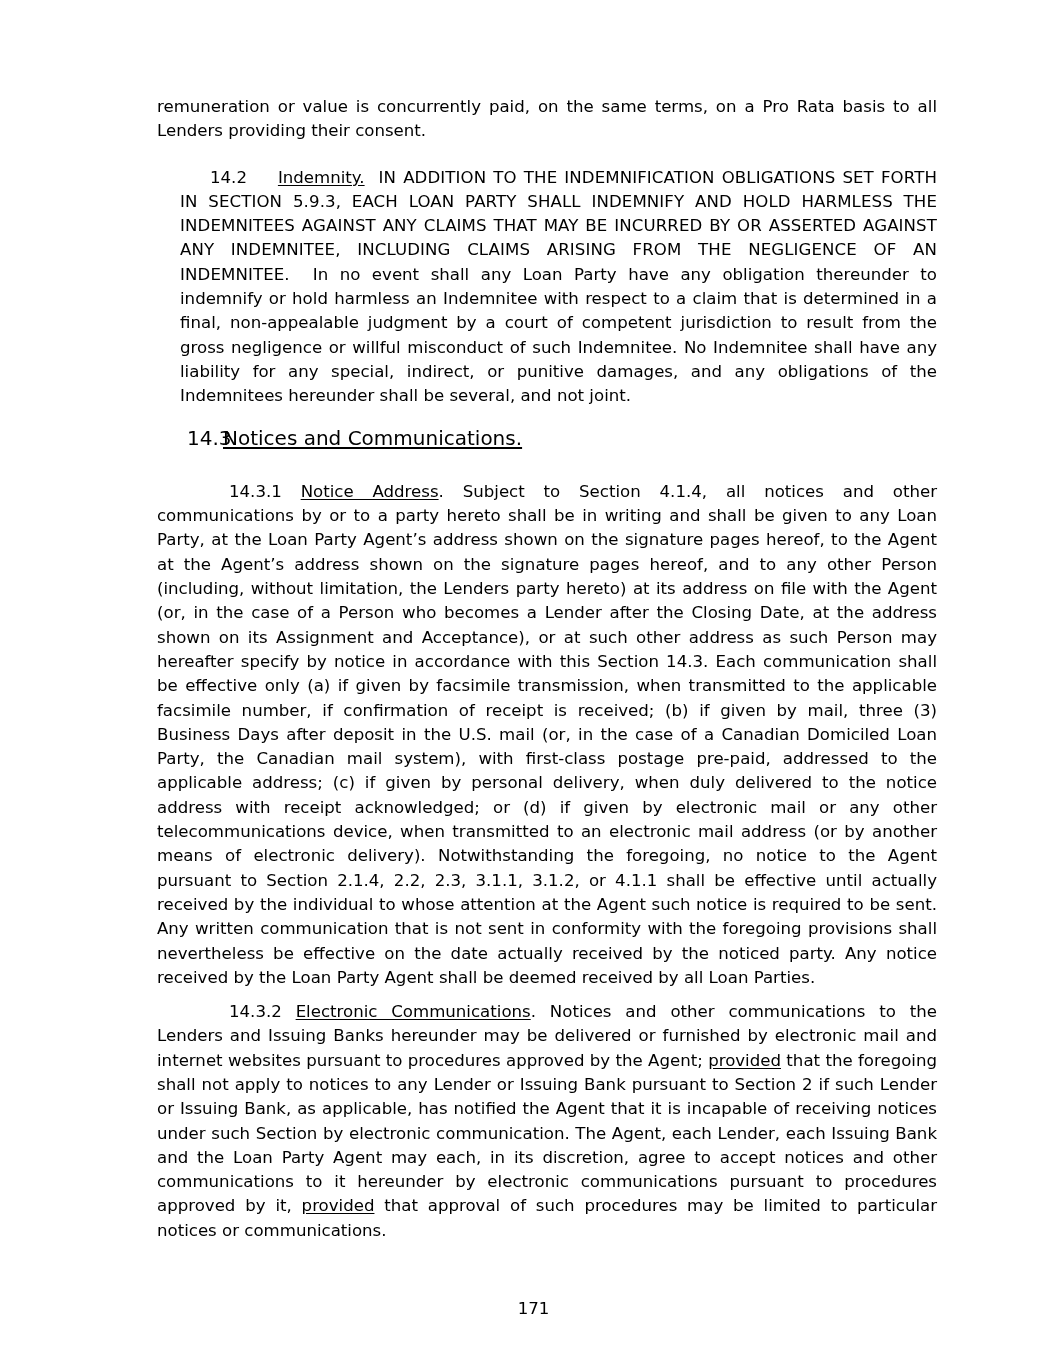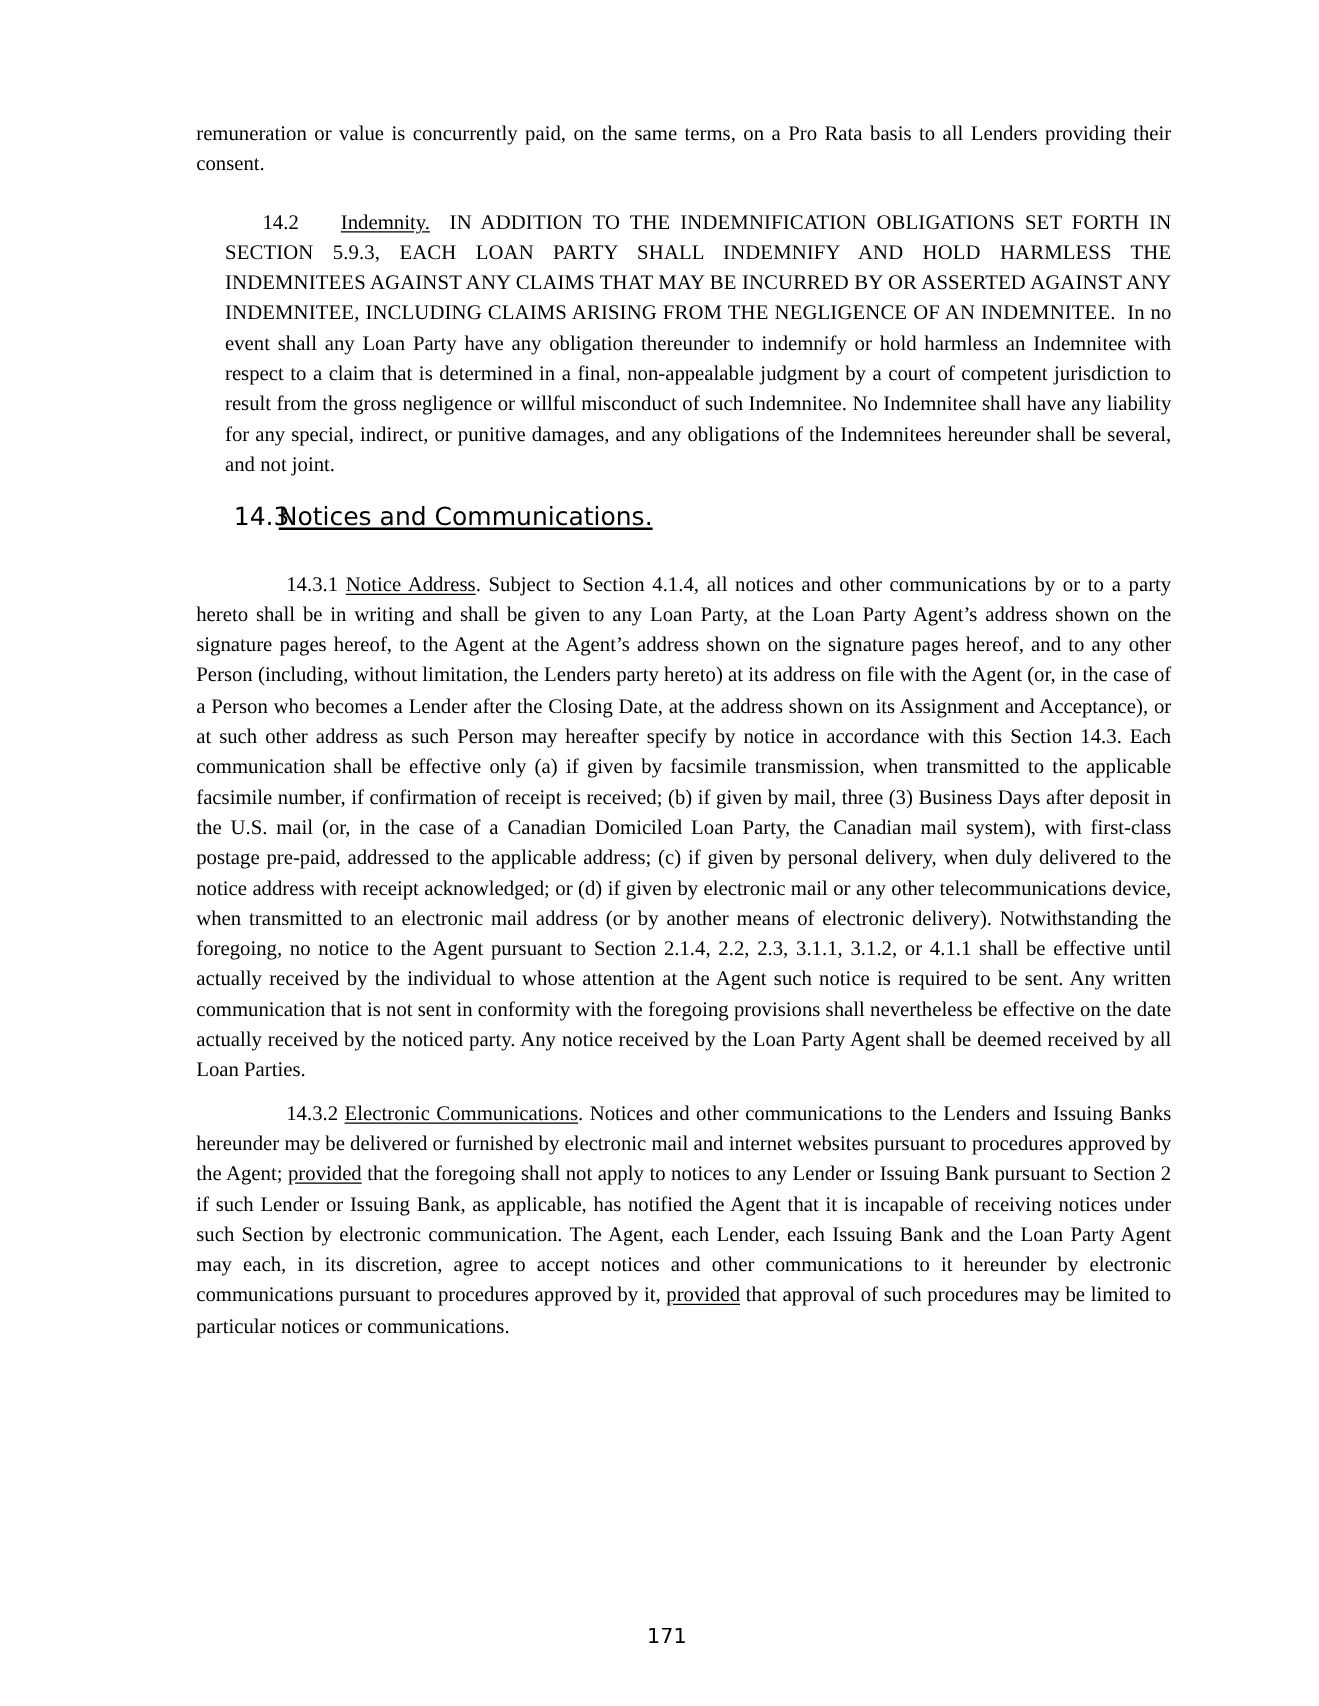--- a/index.html
+++ b/index.html
@@ -19,21 +19,20 @@
     height: 1365px;
     box-sizing: border-box;
     padding: 95px 118px 40px 157px;
   }
   .para {
     font-size: 16.6px;
     line-height: 24.3px;
     text-align: justify;
     margin: 0 0 0 0;
     hyphens: none;
-    font-family: Liberation Serif, serif;
   }
   .para + .para {
     margin-top: 22px;
   }
   .indent-first {
     text-indent: 30px;
     margin-left: 23px;
   }
   .indent-deep {
     text-indent: 72px;

